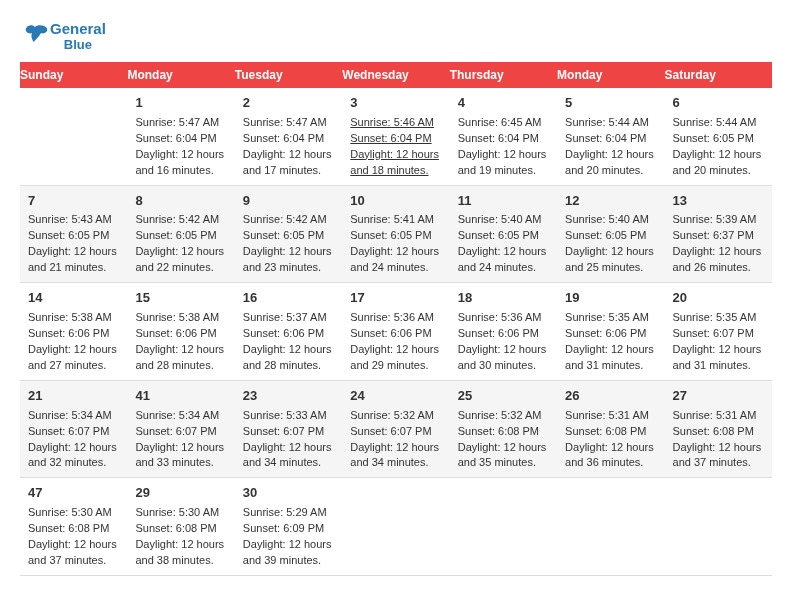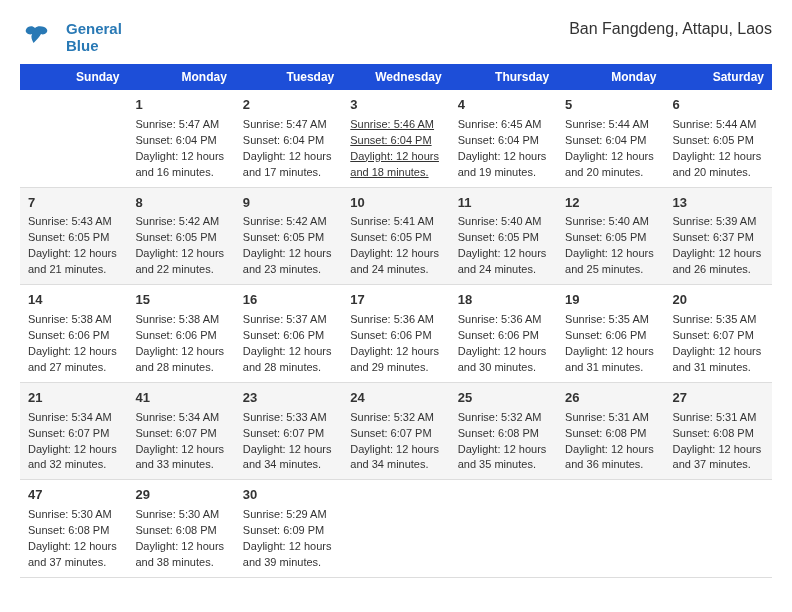--- a/index.html
+++ b/index.html
@@ -12,21 +12,21 @@
     }
     .header {
       display: flex;
       justify-content: space-between;
       align-items: flex-start;
       margin-bottom: 10px;
     }
     .logo {
       display: flex;
       align-items: center;
-      gap: 16px;
+      gap: 0;
     }
     .logo-bird {
       width: 30px;
       height: 30px;
     }
     .title-block {
       text-align: right;
     }
     .main-title {
       font-size: 32px;
@@ -36,24 +36,24 @@
     .sub-title {
       font-size: 16px;
       color: #333;
     }
     table {
       width: 100%;
       border-collapse: collapse;
       font-size: 11px;
     }
     thead tr th {
-      background-color: #1d4ed8;
+      background-color: #ef4444;
       color: #fff;
-      padding: 6px 8px;
-      text-align: right;
+      padding: 6px 0;
+      text-align: left;
       font-size: 12px;
       font-weight: bold;
     }
     tbody tr {
       border-bottom: 1px solid #ddd;
     }
     tbody tr:nth-child(odd) {
       background: #fff;
     }
     tbody tr:nth-child(even) {
@@ -80,25 +80,24 @@
 </head>
 <body>
 
 <div class="header">
   <div class="logo">
     <svg class="logo-bird" viewBox="0 0 40 40">
       <path d="M20 8 C24 4, 34 6, 36 10 C38 14, 32 18, 28 16 C26 20, 22 24, 18 28 C16 24, 14 20, 16 16 C12 18, 6 14, 8 10 C10 6, 16 4, 20 8Z" fill="#2979b5"></path>
     </svg>
     <div>
       <div style="font-size:15px;font-weight:bold;color:#2979b5;">General</div>
-      <div style="font-size:15px;font-weight:bold;color:#2979b5;">Blue</div>
+      <div style="font-size:13px;font-weight:bold;color:#2979b5;text-align:center;">Blue</div>
     </div>
   </div>
   <div class="title-block">
-    <div class="sub-title">Ban Fangdeng, Attapu, Laos</div>
   </div>
 </div>
 
 <table>
   <thead>
     <tr>
     <th>Sunday</th>
         <th>Monday</th>
         <th>Tuesday</th>
         <th>Wednesday</th>

